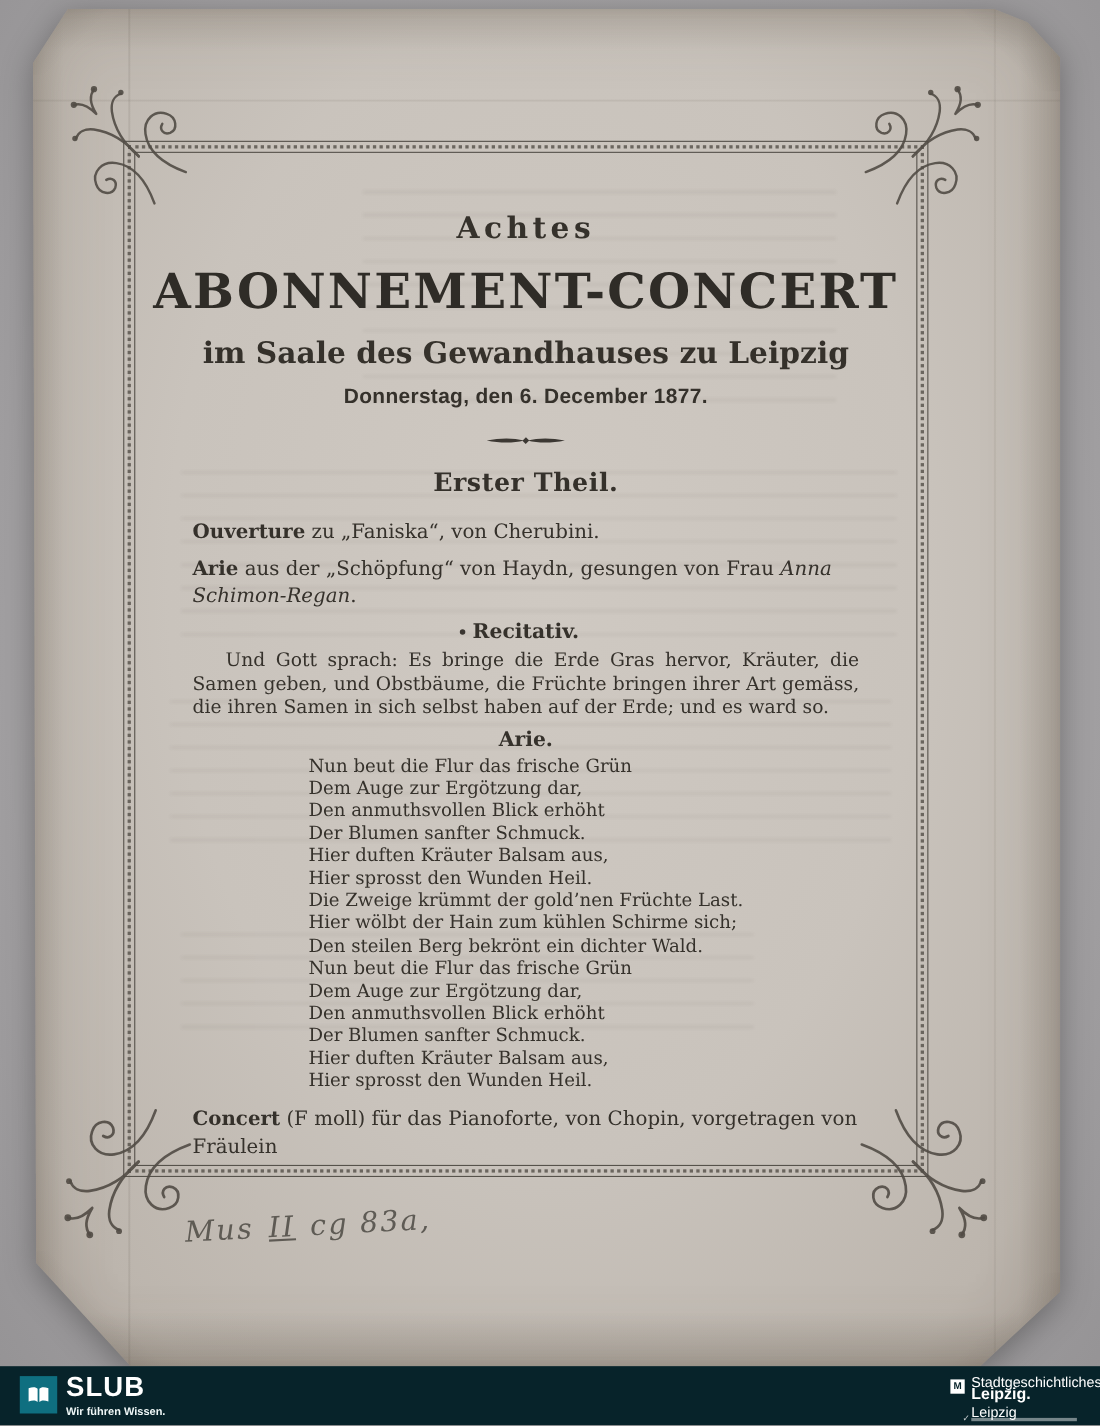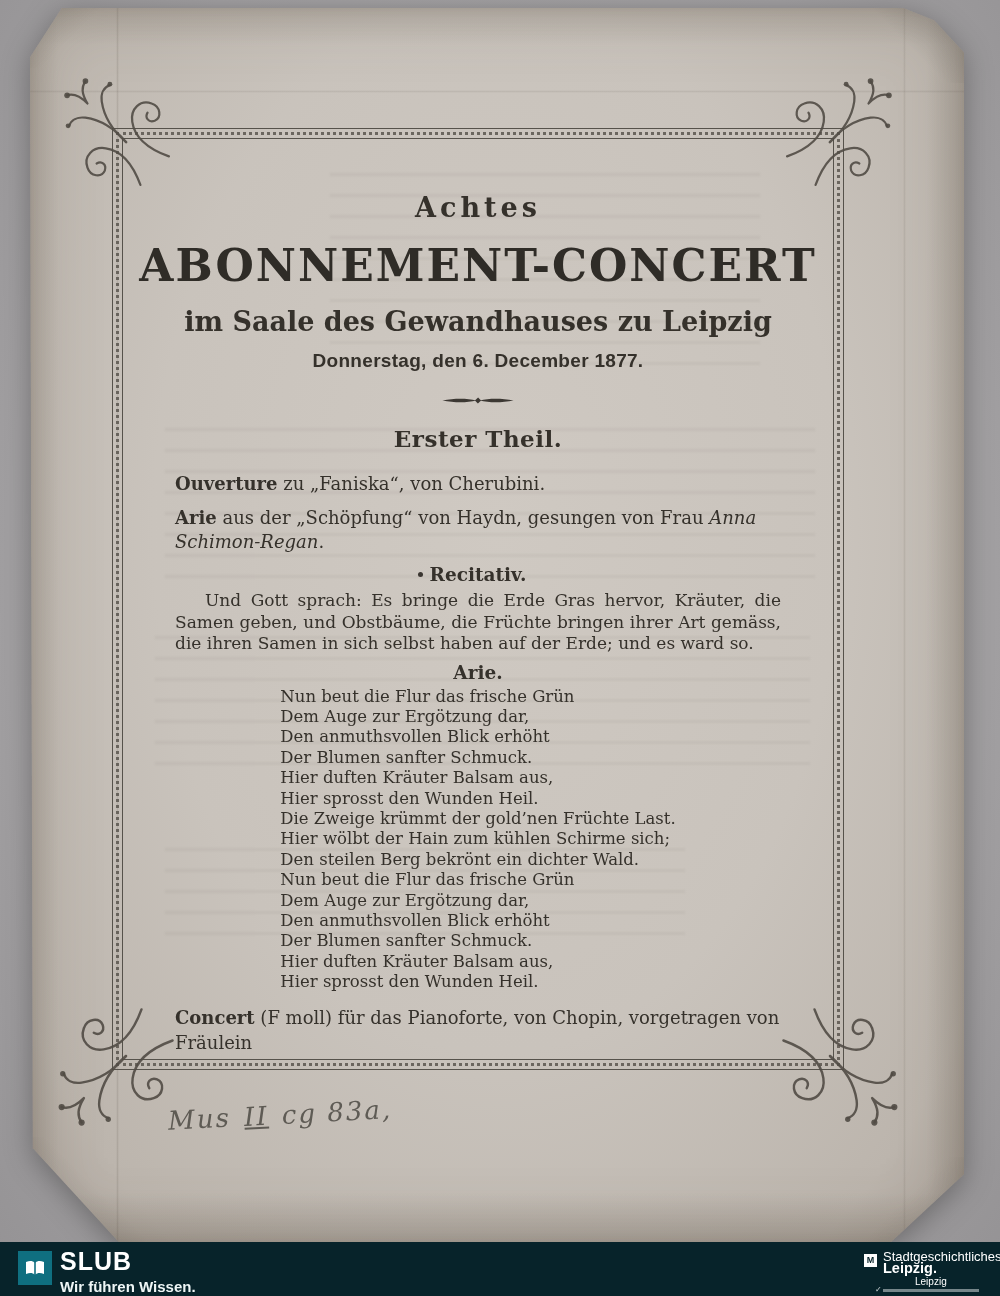--- a/index.html
+++ b/index.html
@@ -82,27 +82,27 @@
   }
   .annotation .ul{text-decoration:underline;padding:0 3px;}
 
   
   .footer{position:absolute;left:0;right:0;bottom:0;height:54px;background:#07232a;
     font-family:"Liberation Sans",sans-serif;color:#fff;}
   .slub-icon{position:absolute;left:18px;top:9px;width:34px;height:34px;background:#0f6f80;
     display:flex;align-items:center;justify-content:center;}
   .slub-icon svg{width:24px;height:20px;}
   .slub-name{position:absolute;left:60px;top:5px;font-size:25px;font-weight:bold;letter-spacing:1px;}
-  .slub-tagline{position:absolute;left:60px;top:36px;font-size:15px;font-weight:bold;color:#eef6f6;}
+  .slub-tagline{position:absolute;left:60px;top:36px;font-size:10px;font-weight:bold;color:#eef6f6;}
   .museum-icon{position:absolute;left:864px;top:12px;width:13px;height:13px;background:#fff;
     display:flex;align-items:center;justify-content:center;
     color:#07232a;font-size:9px;font-weight:bold;line-height:13px;}
   .m1{position:absolute;left:883px;top:7px;font-size:13px;}
   .m2{position:absolute;left:883px;top:18px;font-size:14.5px;font-weight:bold;}
-  .m3{position:absolute;left:915px;top:34px;font-size:10px;}
+  .m3{position:absolute;left:883px;top:34px;font-size:13px;}
   .m-note{position:absolute;left:883px;top:47px;width:96px;height:3px;background:rgba(255,255,255,.45);}
   .m-check{position:absolute;left:875px;top:43px;font-size:8px;color:rgba(255,255,255,.8);}
 </style>
 </head>
 <body>
 
 <div class="scene">
 
   <div class="paper-wrap">
     <div class="paper">

